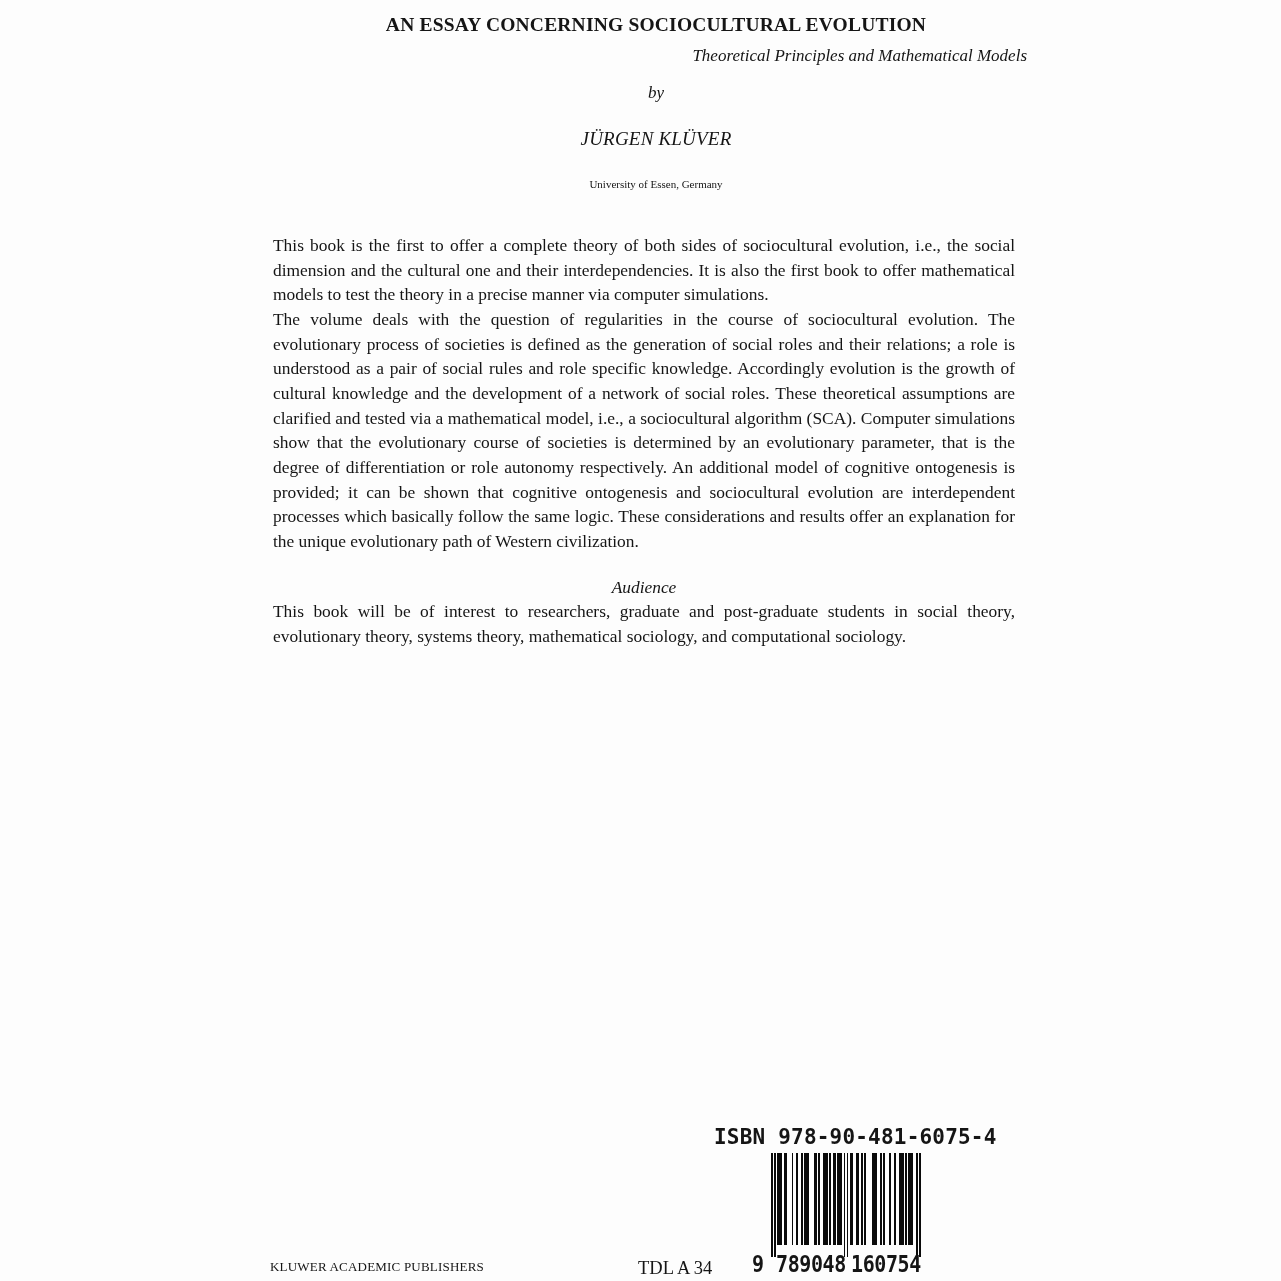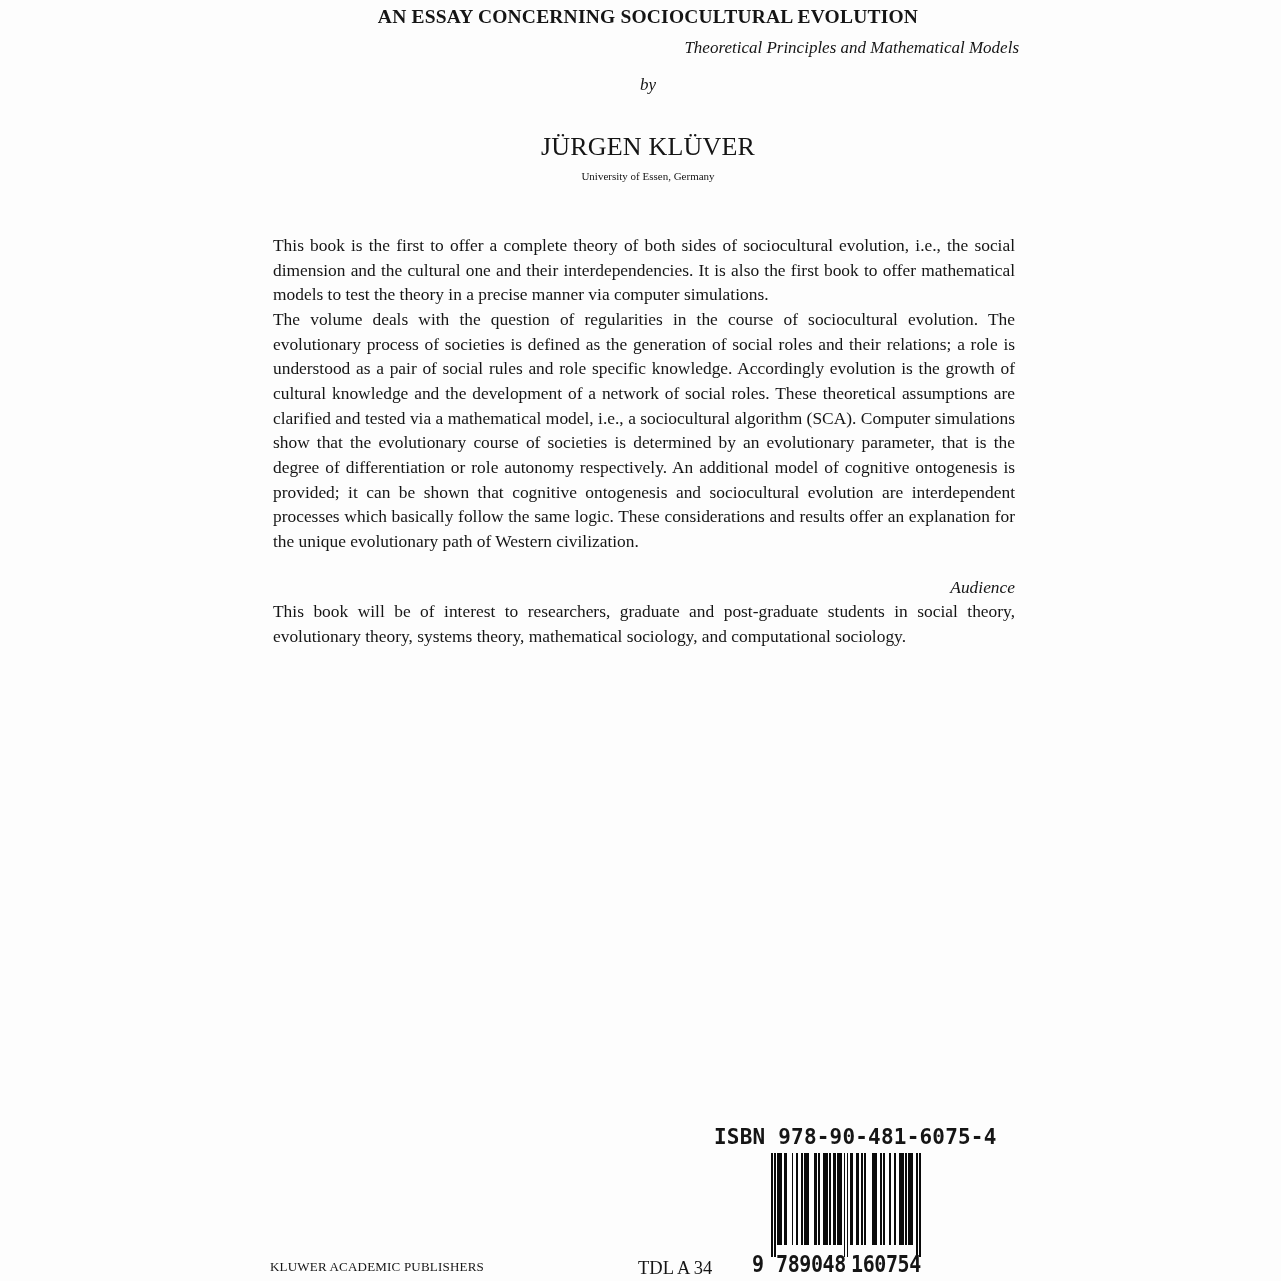--- a/index.html
+++ b/index.html
@@ -12,21 +12,21 @@
     font-family: "Liberation Serif", serif;
     overflow: hidden;
   }
 
   
   .centered {
     position: absolute;
     left: 273px;
     width: 742px;
     text-align: center;
-    margin: 4px;
+    margin: 12px;
   }
   .book-title {
     top: 0px;
     font-size: 19.5px;
     font-weight: bold;
     line-height: 26px;
     letter-spacing: 0.2px;
   }
   .book-subtitle {
     top: 32px;
@@ -35,24 +35,25 @@
     line-height: 24px;
     text-align: right;
   }
   .byline {
     top: 69px;
     font-size: 17px;
     font-style: italic;
     line-height: 24px;
   }
   .author {
-    top: 130px;
-    font-size: 26px;
+    top: 114px;
+    font-size: 19px;
     line-height: 26px;
     letter-spacing: 0.2px;
+    font-style: italic;
   }
   .affiliation {
     top: 160px;
     font-size: 11px;
     line-height: 24px;
   }
 
   
   .blurb {
     position: absolute;
@@ -60,21 +61,21 @@
     top: 233px;
     width: 742px;
     font-size: 17.4px;
     line-height: 24.65px;
     text-align: justify;
   }
   .blurb p { margin: 0; }
   .audience-heading {
     margin-top: 21px !important;
     font-style: italic;
-    text-align: right;
+    text-align: center;
   }
 
   
   .isbn-label {
     position: absolute;
     left: 714px;
     top: 1126px;
     font-family: "DejaVu Sans Mono", monospace;
     font-weight: bold;
     font-size: 21px;

